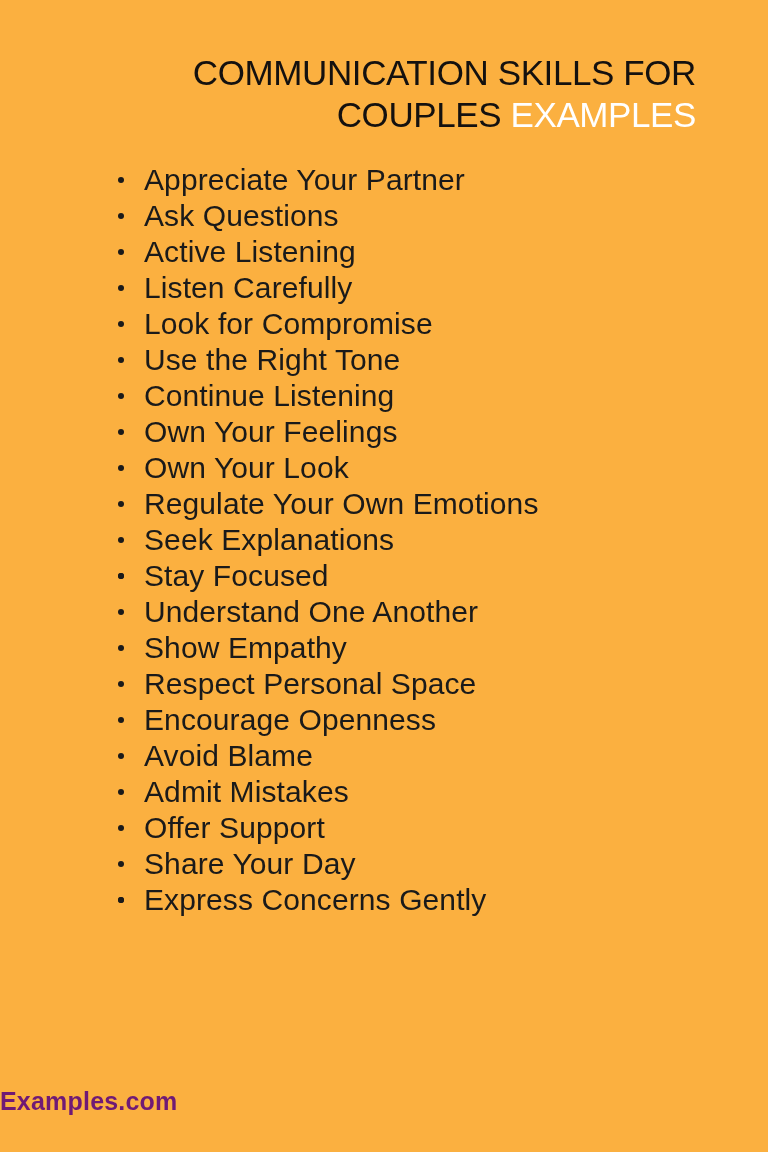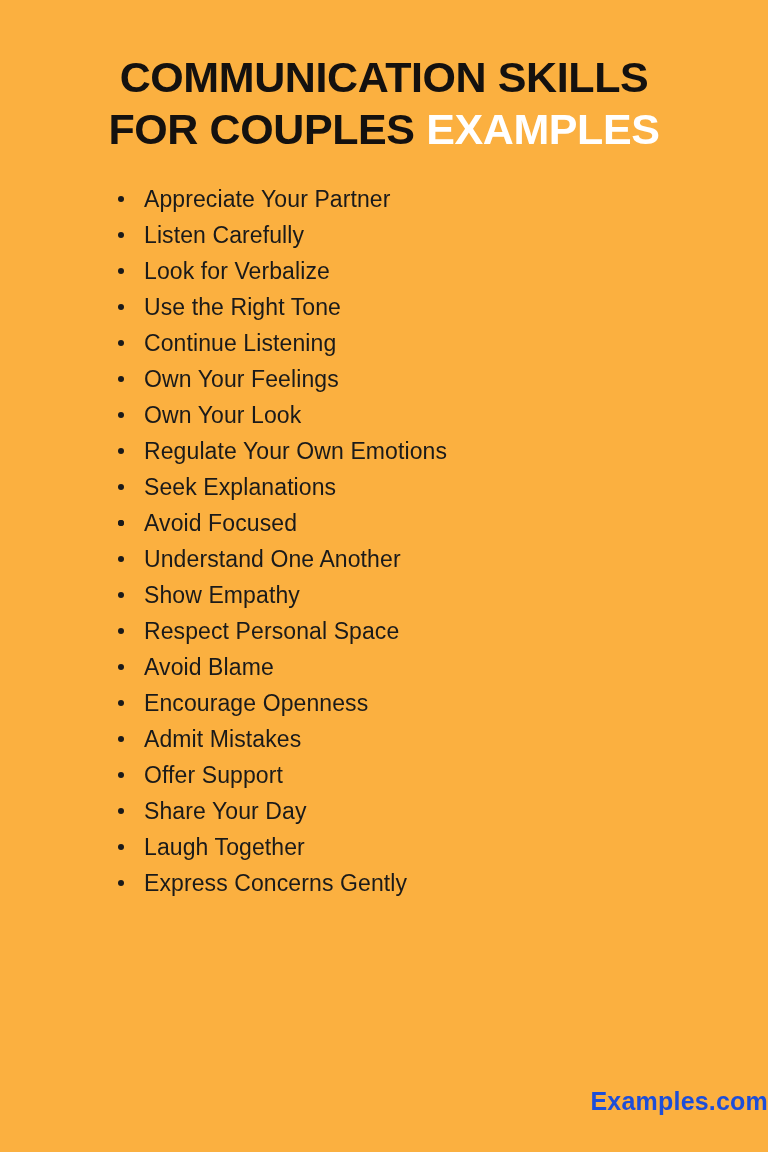--- a/index.html
+++ b/index.html
@@ -16,95 +16,97 @@
   .page {
     width: 768px;
     height: 1152px;
     box-sizing: border-box;
     padding: 40px 48px 0 48px;
     display: flex;
     flex-direction: column;
     position: relative;
   }
   .title {
-    text-align: center;
-    font-size: 43px;
+    text-align: right;
+    font-size: 35px;
     line-height: 1.20;
-    font-weight: bold;
+    font-weight: normal;
     letter-spacing: -0.4px;
     color: #14110F;
     margin: 12px 24px 0 24px;
     text-transform: uppercase;
   }
   .title .accent {
     color: #FFFFFF;
   }
   .list {
     list-style: none;
     margin: 26px 0 0 0;
     padding: 0 0 0 64px;
   }
   .list li {
     position: relative;
-    font-size: 23px;
+    font-size: 30px;
     line-height: 36px;
     color: #1A1A1A;
     padding-left: 32px;
     letter-spacing: 0.1px;
   }
   .list li .dot {
     position: absolute;
     left: 6px;
     top: 15px;
     width: 6px;
     height: 6px;
     border-radius: 50%;
     background: #1A1A1A;
   }
   .footer {
     position: absolute;
     left: 0;
     right: 0;
     bottom: 36px;
-    text-align: right;
+    text-align: left;
     font-size: 25px;
     font-weight: bold;
-    color: #1d4ed8;
+    color: #701a75;
     letter-spacing: 0.2px;
   }
 </style>
 </head>
 <body>
 
 <div class="page">
 
   <h1 class="title">
     <span>Communication Skills for Couples</span>
     <span class="accent">Examples</span>
   </h1>
 
   <ul class="list">
     <li><span class="dot"></span><span>Appreciate Your Partner</span></li>
+    <li><span class="dot"></span><span>Ask Questions</span></li>
+    <li><span class="dot"></span><span>Active Listening</span></li>
     <li><span class="dot"></span><span>Listen Carefully</span></li>
-    <li><span class="dot"></span><span>Look for Verbalize</span></li>
+    <li><span class="dot"></span><span>Look for Compromise</span></li>
     <li><span class="dot"></span><span>Use the Right Tone</span></li>
     <li><span class="dot"></span><span>Continue Listening</span></li>
     <li><span class="dot"></span><span>Own Your Feelings</span></li>
     <li><span class="dot"></span><span>Own Your Look</span></li>
     <li><span class="dot"></span><span>Regulate Your Own Emotions</span></li>
     <li><span class="dot"></span><span>Seek Explanations</span></li>
     <li><span class="dot"></span></li>
-    <li><span class="dot"></span><span>Avoid Focused</span></li>
+    <li><span class="dot"></span><span>Stay Focused</span></li>
     <li><span class="dot"></span><span>Understand One Another</span></li>
     <li><span class="dot"></span><span>Show Empathy</span></li>
     <li><span class="dot"></span><span>Respect Personal Space</span></li>
+    <li><span class="dot"></span><span>Encourage Openness</span></li>
     <li><span class="dot"></span><span>Avoid Blame</span></li>
-    <li><span class="dot"></span><span>Encourage Openness</span></li>
     <li><span class="dot"></span><span>Admit Mistakes</span></li>
     <li><span class="dot"></span><span>Offer Support</span></li>
     <li><span class="dot"></span><span>Share Your Day</span></li>
-    <li><span class="dot"></span><span>Laugh Together</span></li>
+    <li><span class="dot"></span></li>
     <li><span class="dot"></span><span>Express Concerns Gently</span></li>
   </ul>
 
   <div class="footer">Examples.com</div>
 
 </div>
 
 </body></html>

